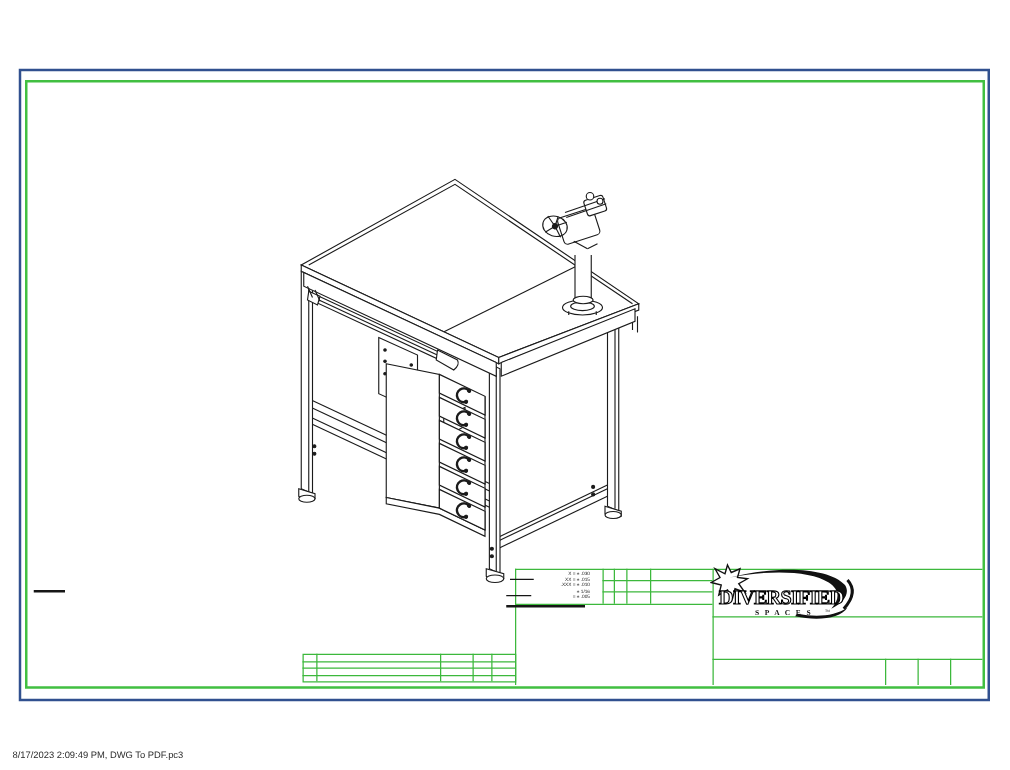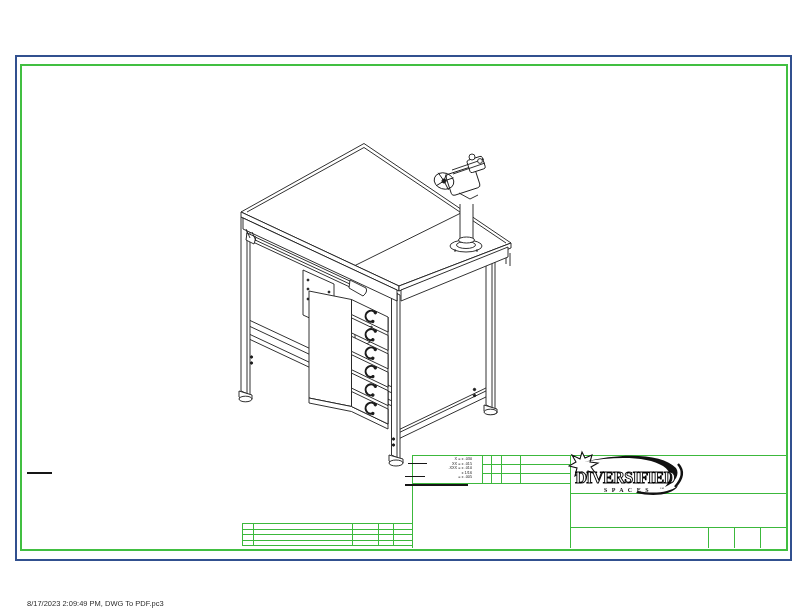--- a/index.html
+++ b/index.html
@@ -8,21 +8,21 @@
   .abs{position:absolute;}
   
   #border-outer{left:15px;top:55px;width:773px;height:502px;border:2px solid #31508f;}
   #border-inner{left:20px;top:64px;width:764px;height:483px;border:2px solid #41bf41;}
   
   .gl{position:absolute;background:#3cb83c;}
   
   #tol-text{left:426px;top:457px;width:46px;text-align:right;
             font-size:3.8px;line-height:4.6px;color:#222;letter-spacing:0;}
   .blk-line{position:absolute;background:#161616;}
-  #footer-stamp{left:27px;top:599px;font-size:7.5px;color:#2b2b2b;}
+  #footer-stamp{left:10px;top:599px;font-size:7.5px;color:#2b2b2b;}
   svg text{font-family:"Liberation Serif", serif;}
 </style>
 </head>
 <body>
 
 <div id="stage">
 
   <div class="abs" id="border-outer"></div>
   <div class="abs" id="border-inner"></div>
 

